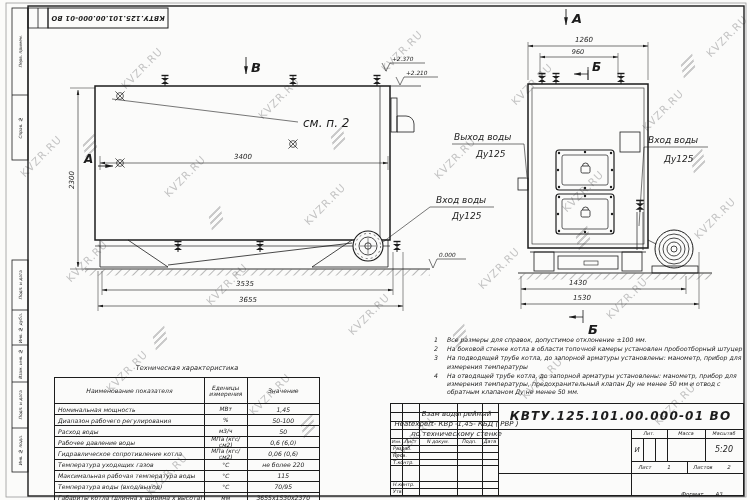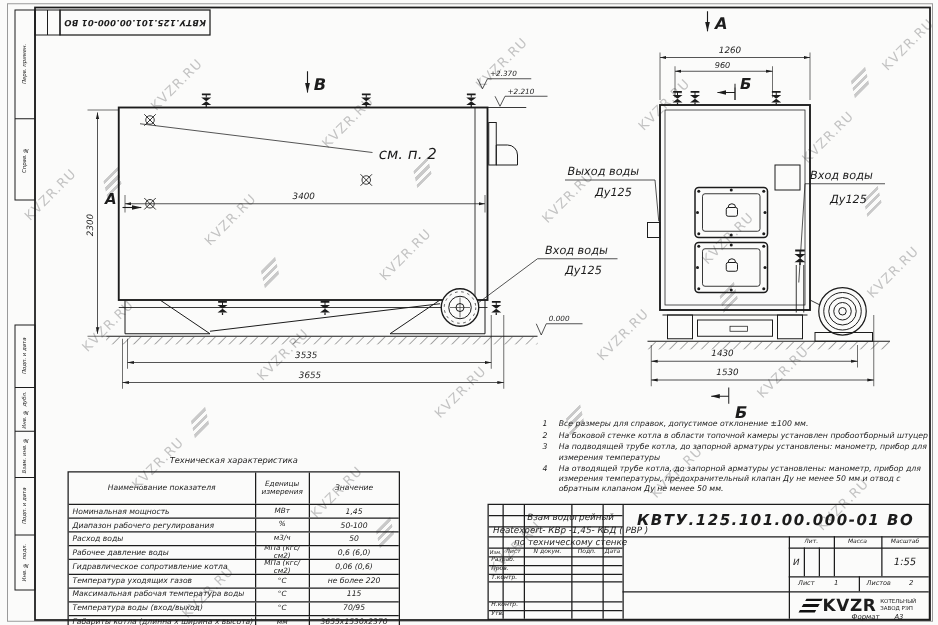--- a/index.html
+++ b/index.html
@@ -481,33 +481,25 @@
     <div class="cell rowlbl" style="left:0;top:84px;width:28px;height:7px">Утв.</div>
     <div class="namecell">
       <span>Взам водогрейный</span>
       <span>Heatexpert- КВр -1,45- КБД ( РВР )</span>
       <span>по техническому стенке</span>
     </div>
     <div class="cell" style="left:240px;top:25px;width:36px;height:9px">Лит.</div>
     <div class="cell" style="left:276px;top:25px;width:38px;height:9px">Масса</div>
     <div class="cell" style="left:314px;top:25px;width:38px;height:9px">Масштаб</div>
     <div class="cell" style="left:240px;top:34px;width:12px;height:23px;font-size:7px">И</div>
-    <div class="cell" style="left:314px;top:34px;width:38px;height:23px;font-size:8px">1:55</div>
+    <div class="cell" style="left:314px;top:34px;width:38px;height:23px;font-size:8px">5:20</div>
     <div class="cell" style="left:242px;top:57px;width:24px;height:12px;font-size:5.2px">Лист</div>
     <div class="cell" style="left:268px;top:57px;width:20px;height:12px;font-size:5.5px">1</div>
     <div class="cell" style="left:297px;top:57px;width:30px;height:12px;font-size:5.2px">Листов</div>
     <div class="cell" style="left:330px;top:57px;width:16px;height:12px;font-size:5.5px">2</div>
-    <div class="cell logo-row">
-      <span class="logo-mark"></span>
-      <span class="logo-txt">KVZR</span>
-      <span class="company">
-        <span>КОТЕЛЬНЫЙ</span>
-        <span>ЗАВОД РЭП</span>
-      </span>
-    </div>
   </div>
 
   <div class="fmt">
     <span>Формат</span>
     <span>А3</span>
   </div>
 
 </div>
 
 </body></html>

